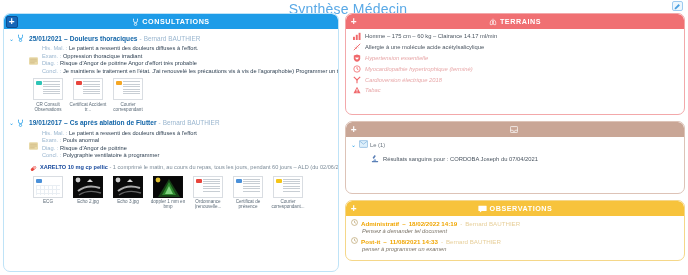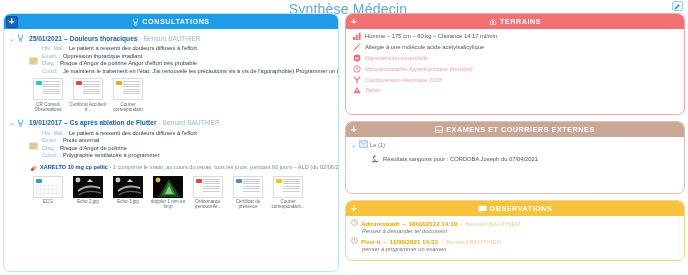--- a/index.html
+++ b/index.html
@@ -453,21 +453,20 @@
 
     <div class="panel p-brown" style="height:73px">
       <div class="panel-header hdr-brown">
         <div class="plus-btn plus-brown">+</div>
         <span class="hdr-ico">
           <svg width="8" height="7" viewBox="0 0 11 9">
               <rect x="0.5" y="0.5" width="10" height="8" rx="1" stroke="#fff" stroke-width="1" fill="none"></rect>
               <path d="M0.5 5.5h3l.8 1.3h2.4l.8-1.3h3" stroke="#fff" stroke-width="1" fill="none"></path>
             </svg>
         </span>
-        <span>Examens et courriers externes</span>
       </div>
       <div class="ex-body">
         <div class="ex-row1">
           <span class="chev">⌄</span>
           <span>
             <svg width="9" height="8" viewBox="0 0 12 10">
                 <rect x="0.5" y="0.5" width="11" height="9" rx="1" fill="#dff0fb" stroke="#6fa8d6" stroke-width=".8"></rect>
                 <path d="M.8 1 6 5.2 11.2 1" stroke="#6fa8d6" stroke-width=".8" fill="none"></path>
               </svg>
           </span>

